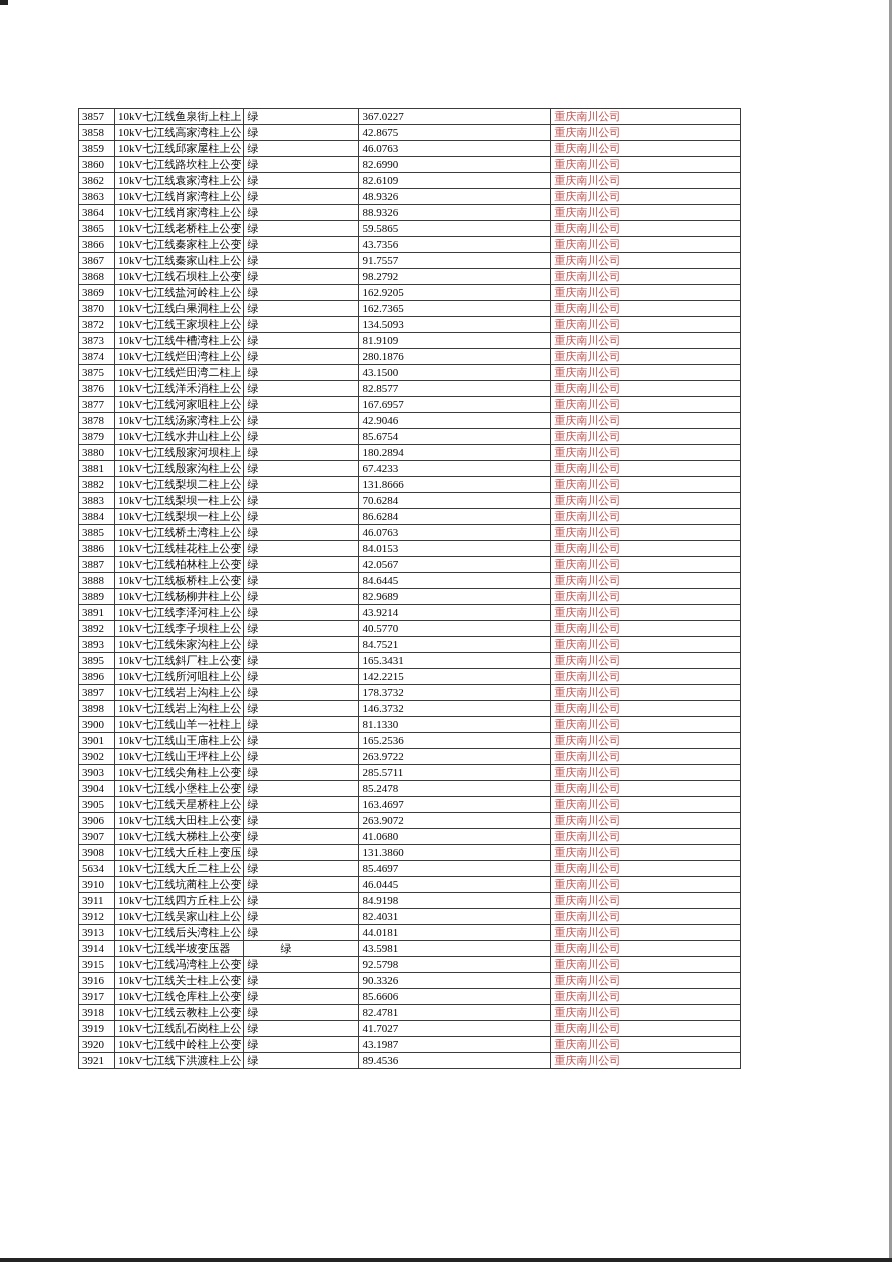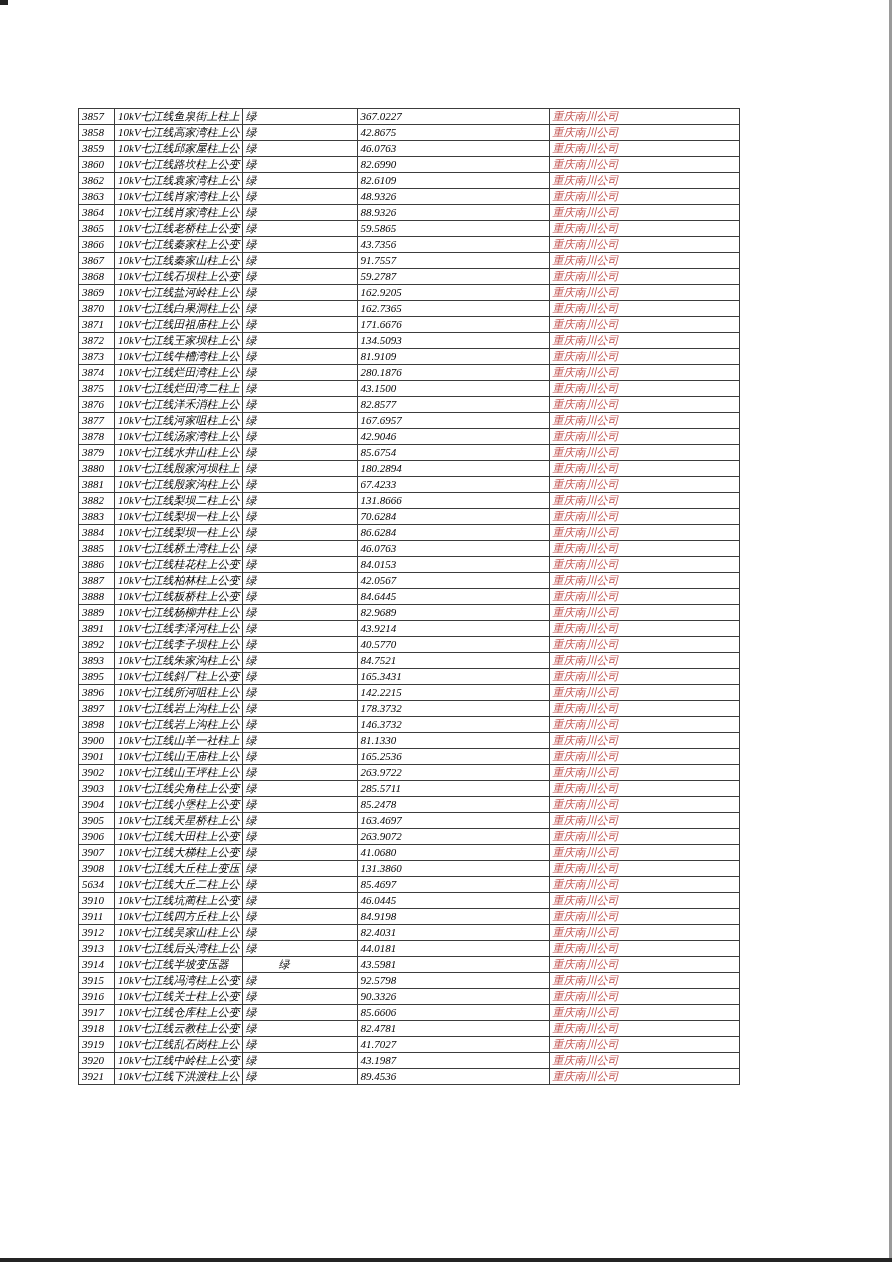--- a/index.html
+++ b/index.html
@@ -12,21 +12,20 @@
     color:#000;
   }
   .table-wrap{
     position:absolute;
     left:78px;
     top:108px;
   }
   table{
     border-collapse:collapse;
     table-layout:fixed;
-    font-style:italic;
   }
   td{
     border:1px solid #3c3c3c;
     height:15px;
     line-height:15px;
     font-size:11px;
     padding:0 2px 0 3px;
     white-space:pre;
     overflow:hidden;
     vertical-align:middle;
@@ -133,42 +132,35 @@
           <td class="c0">3867</td>
           <td class="c1">10kV七江线秦家山柱上公</td>
           <td class="c2">绿</td>
           <td class="c3">91.7557</td>
           <td class="c4" style="color: rgb(192, 80, 77);">重庆南川公司</td>
         </tr>
         <tr>
           <td class="c0">3868</td>
           <td class="c1">10kV七江线石坝柱上公变</td>
           <td class="c2">绿</td>
-          <td class="c3">59.2787</td>
+          <td class="c3">98.2792</td>
           <td class="c4" style="color: rgb(192, 80, 77);">重庆南川公司</td>
         </tr>
         <tr>
           <td class="c0">3869</td>
           <td class="c1">10kV七江线盐河岭柱上公</td>
           <td class="c2">绿</td>
           <td class="c3">162.9205</td>
           <td class="c4" style="color: rgb(192, 80, 77);">重庆南川公司</td>
         </tr>
         <tr>
           <td class="c0">3870</td>
           <td class="c1">10kV七江线白果洞柱上公</td>
           <td class="c2">绿</td>
           <td class="c3">162.7365</td>
-          <td class="c4" style="color: rgb(192, 80, 77);">重庆南川公司</td>
-        </tr>
-        <tr>
-          <td class="c0">3871</td>
-          <td class="c1">10kV七江线田祖庙柱上公</td>
-          <td class="c2">绿</td>
-          <td class="c3">171.6676</td>
           <td class="c4" style="color: rgb(192, 80, 77);">重庆南川公司</td>
         </tr>
         <tr>
           <td class="c0">3872</td>
           <td class="c1">10kV七江线王家坝柱上公</td>
           <td class="c2">绿</td>
           <td class="c3">134.5093</td>
           <td class="c4" style="color: rgb(192, 80, 77);">重庆南川公司</td>
         </tr>
         <tr>

